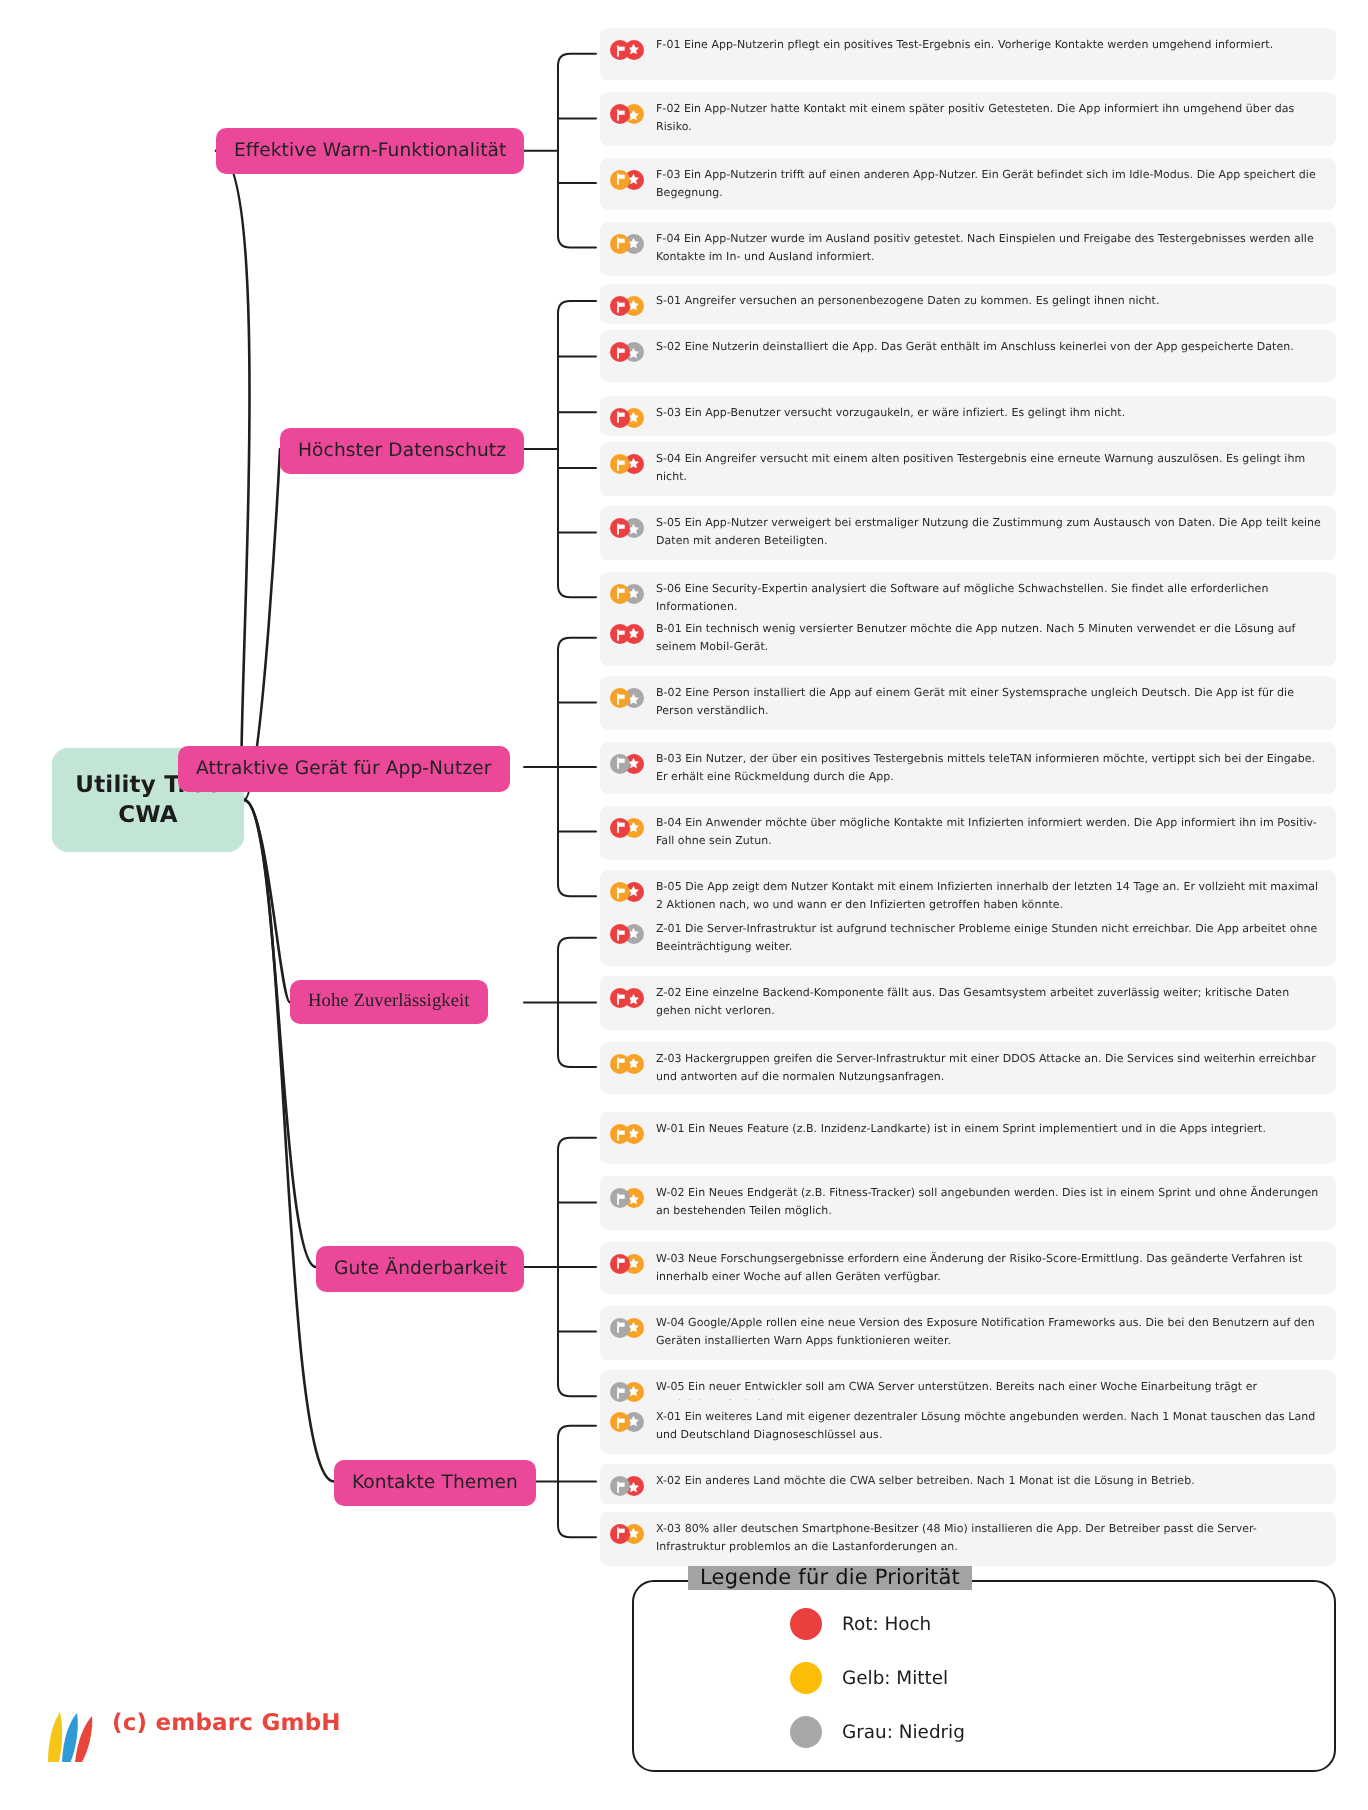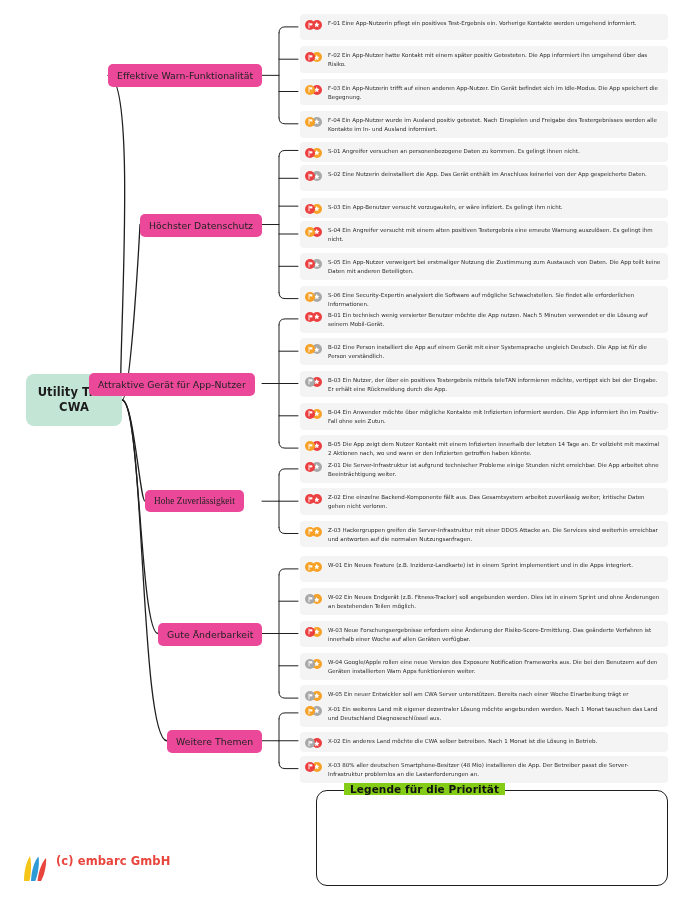--- a/index.html
+++ b/index.html
@@ -98,24 +98,24 @@
   .legend-box {
     position: absolute;
     left: 316px; top: 790px;
     width: 352px; height: 96px;
     border: 1.6px solid #1d1d1d;
     border-radius: 11px;
   }
   .legend-title {
     position: absolute;
     left: 27px; top: -8px;
-    background: #84cc16;
+    background: #a3a3a3;
     padding: 0 6px;
     font-size: 10.5px;
-    font-weight: bold;
+    font-weight: normal;
     color: #111;
     letter-spacing: .1px;
   }
   .legend-cols {
     display: flex;
     padding: 13px 0 0 18px;
     gap: 26px;
   }
   .legend-col { display: flex; flex-direction: column; gap: 11px; }
   .legend-row {
@@ -628,26 +628,40 @@
           </span>
           <span class="badge b1" style="background: rgb(236, 64, 64);">
             <svg width="7" height="7" viewBox="0 0 16 16">
               <path d="M4.6 2.4v11.2" stroke="#fff" stroke-width="2" stroke-linecap="round"></path>
               <path d="M5.6 3h6.6v4.8H5.6z" fill="#fff"></path>
             </svg>
           </span>
         </div>
         <div class="leaf-text">X-03 80% aller deutschen Smartphone-Besitzer (48 Mio) installieren die App. Der Betreiber passt die Server-Infrastruktur problemlos an die Lastanforderungen an.</div>
       </div>
-      <div class="branch-label" style="top: 729.75px; left: 167px;"><span>Weitere Themen</span></div>
+      <div class="branch-label" style="top: 729.75px; left: 167px;"><span>Kontakte Themen</span></div>
     </div>
 
   <div class="legend-box">
     <div class="legend-title">Legende für die Priorität</div>
     <div class="legend-cols">
+      <div class="legend-col colors">
+        <div class="legend-row">
+          <span class="legend-dot" style="background: rgb(236, 64, 64);"></span>
+          <span class="lbl">Rot: Hoch</span>
+        </div>
+        <div class="legend-row">
+          <span class="legend-dot" style="background: rgb(251, 189, 8);"></span>
+          <span class="lbl">Gelb: Mittel</span>
+        </div>
+        <div class="legend-row">
+          <span class="legend-dot" style="background: rgb(168, 168, 168);"></span>
+          <span class="lbl">Grau: Niedrig</span>
+        </div>
+      </div>
     </div>
   </div>
 
   <div class="footer">
     <span>
       <svg width="26" height="30" viewBox="0 0 26 30">
         <path d="M2 27C2 16 4.5 7.5 8 2c1.6 6.5 1.4 17.5-.6 25z" fill="#f5c518"></path>
         <path d="M9 27C9.5 15.5 12.5 7 16.5 2.5c1.2 7-0.4 17.8-3.2 24.5z" fill="#2e9ad6"></path>
         <path d="M15.5 27c1.2-10.5 4.4-18.5 8.5-23 .6 7.5-1.6 17-5 23z" fill="#e8453c"></path>
       </svg>

